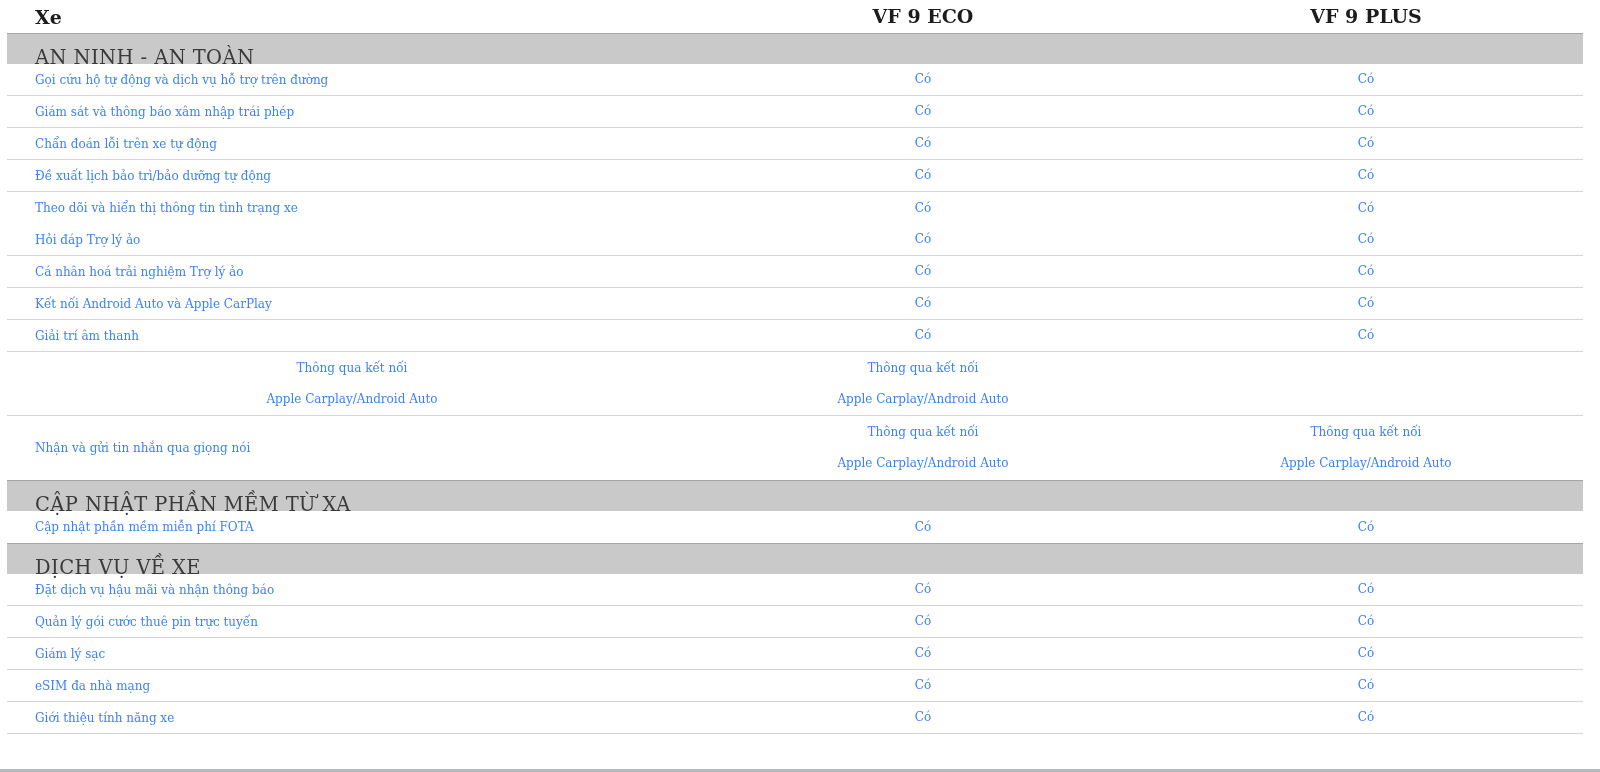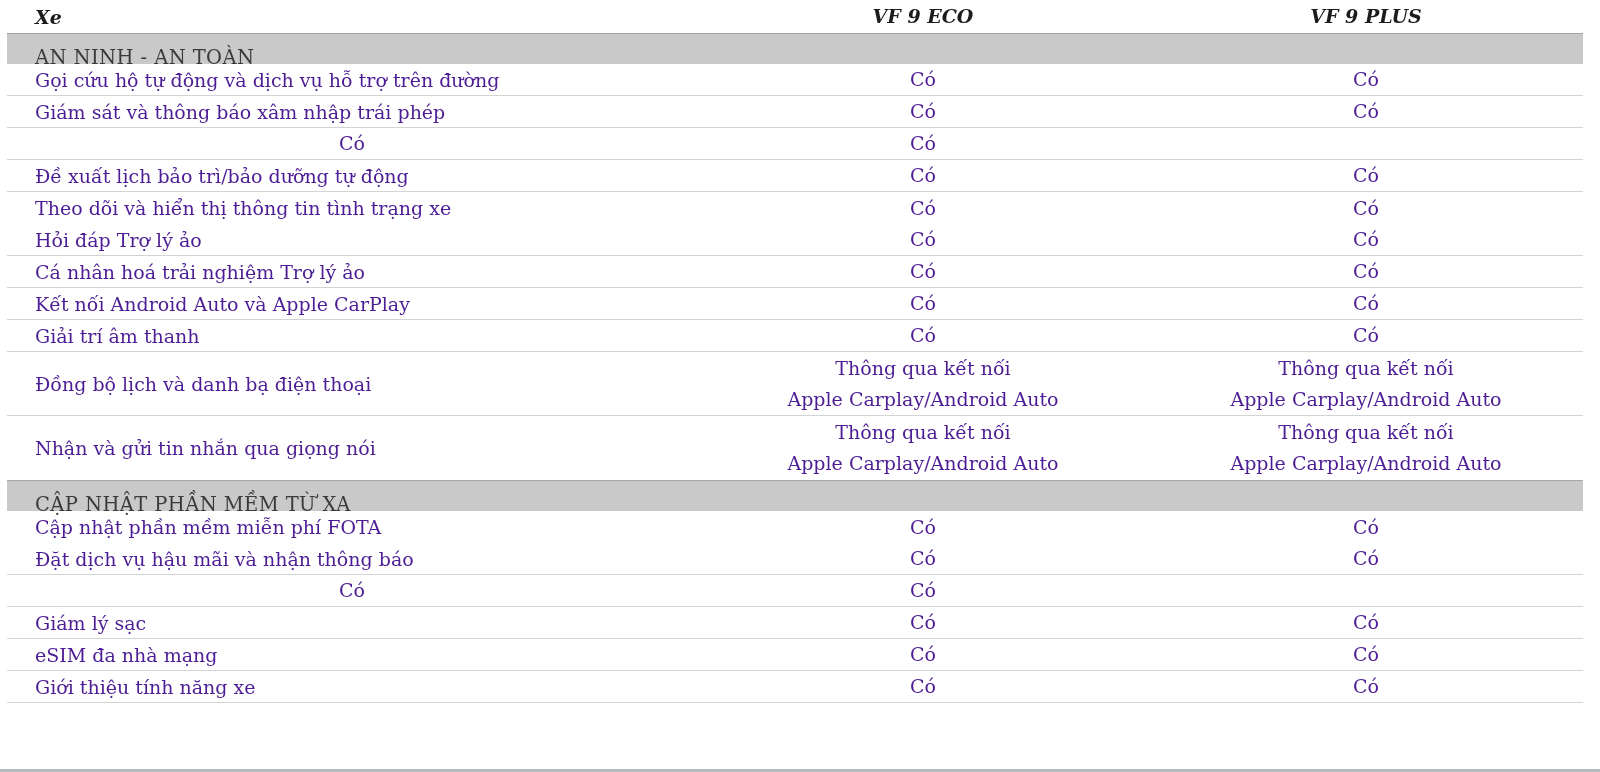--- a/index.html
+++ b/index.html
@@ -22,21 +22,20 @@
     box-sizing:border-box;
   }
   .hdr{
     height:33px;
     background:#ffffff;
   }
   .hdr .cell{
     font-weight:bold;
     color:#1c1c1c;
     font-size:19px;
-    font-style:italic;
   }
   .sec{
     height:31px;
     background:#c9c9c9;
     border-top:1px solid #a6a6a6;
     box-sizing:border-box;
     display:flex;
     align-items:center;
   }
   .sec .sec-title{
@@ -50,22 +49,22 @@
   .row{
     height:32px;
     border-bottom:1px solid #d4d4d4;
     background:#ffffff;
   }
   .row.tall{height:64px;}
   .row.no-bb{border-bottom:none;}
   .cell{
     display:flex;
     align-items:center;
-    font-size:19px;
-    color:#4c1d95;
+    font-size:12px;
+    color:#3b82f6;
     overflow:hidden;
   }
   .cell.feature{
     padding-left:28px;
     justify-content:flex-start;
     text-align:left;
     white-space:nowrap;
   }
   .cell.value{
     justify-content:center;
@@ -99,20 +98,21 @@
     <div class="cell feature">Gọi cứu hộ tự động và dịch vụ hỗ trợ trên đường</div>
     <div class="cell value">Có</div>
     <div class="cell value">Có</div>
   </div>
   <div class="grid-row row">
     <div class="cell feature">Giám sát và thông báo xâm nhập trái phép</div>
     <div class="cell value">Có</div>
     <div class="cell value">Có</div>
   </div>
   <div class="grid-row row">
+    <div class="cell feature">Chẩn đoán lỗi trên xe tự động</div>
     <div class="cell value">Có</div>
     <div class="cell value">Có</div>
   </div>
   <div class="grid-row row">
     <div class="cell feature">Đề xuất lịch bảo trì/bảo dưỡng tự động</div>
     <div class="cell value">Có</div>
     <div class="cell value">Có</div>
   </div>
   <div class="grid-row row no-bb">
     <div class="cell feature">Theo dõi và hiển thị thông tin tình trạng xe</div>
@@ -135,21 +135,20 @@
     <div class="cell feature">Kết nối Android Auto và Apple CarPlay</div>
     <div class="cell value">Có</div>
     <div class="cell value">Có</div>
   </div>
   <div class="grid-row row">
     <div class="cell feature">Giải trí âm thanh</div>
     <div class="cell value">Có</div>
     <div class="cell value">Có</div>
   </div>
   <div class="grid-row row tall">
-    <div class="cell feature">Đồng bộ lịch và danh bạ điện thoại</div>
     <div class="cell value">Thông qua kết nối
 Apple Carplay/Android Auto</div>
     <div class="cell value">Thông qua kết nối
 Apple Carplay/Android Auto</div>
   </div>
   <div class="grid-row row tall no-bb">
     <div class="cell feature">Nhận và gửi tin nhắn qua giọng nói</div>
     <div class="cell value">Thông qua kết nối
 Apple Carplay/Android Auto</div>
     <div class="cell value">Thông qua kết nối
@@ -159,27 +158,31 @@
   <div class="sec">
     <div class="sec-title">CẬP NHẬT PHẦN MỀM TỪ XA</div>
   </div>
 
   <div class="grid-row row no-bb">
     <div class="cell feature">Cập nhật phần mềm miễn phí FOTA</div>
     <div class="cell value">Có</div>
     <div class="cell value">Có</div>
   </div>
 
+  <div class="sec">
+    <div class="sec-title">DỊCH VỤ VỀ XE</div>
+  </div>
 
   <div class="grid-row row">
     <div class="cell feature">Đặt dịch vụ hậu mãi và nhận thông báo</div>
     <div class="cell value">Có</div>
     <div class="cell value">Có</div>
   </div>
   <div class="grid-row row">
+    <div class="cell feature">Quản lý gói cước thuê pin trực tuyến</div>
     <div class="cell value">Có</div>
     <div class="cell value">Có</div>
   </div>
   <div class="grid-row row">
     <div class="cell feature">Giám lý sạc</div>
     <div class="cell value">Có</div>
     <div class="cell value">Có</div>
   </div>
   <div class="grid-row row">
     <div class="cell feature">eSIM đa nhà mạng</div>

